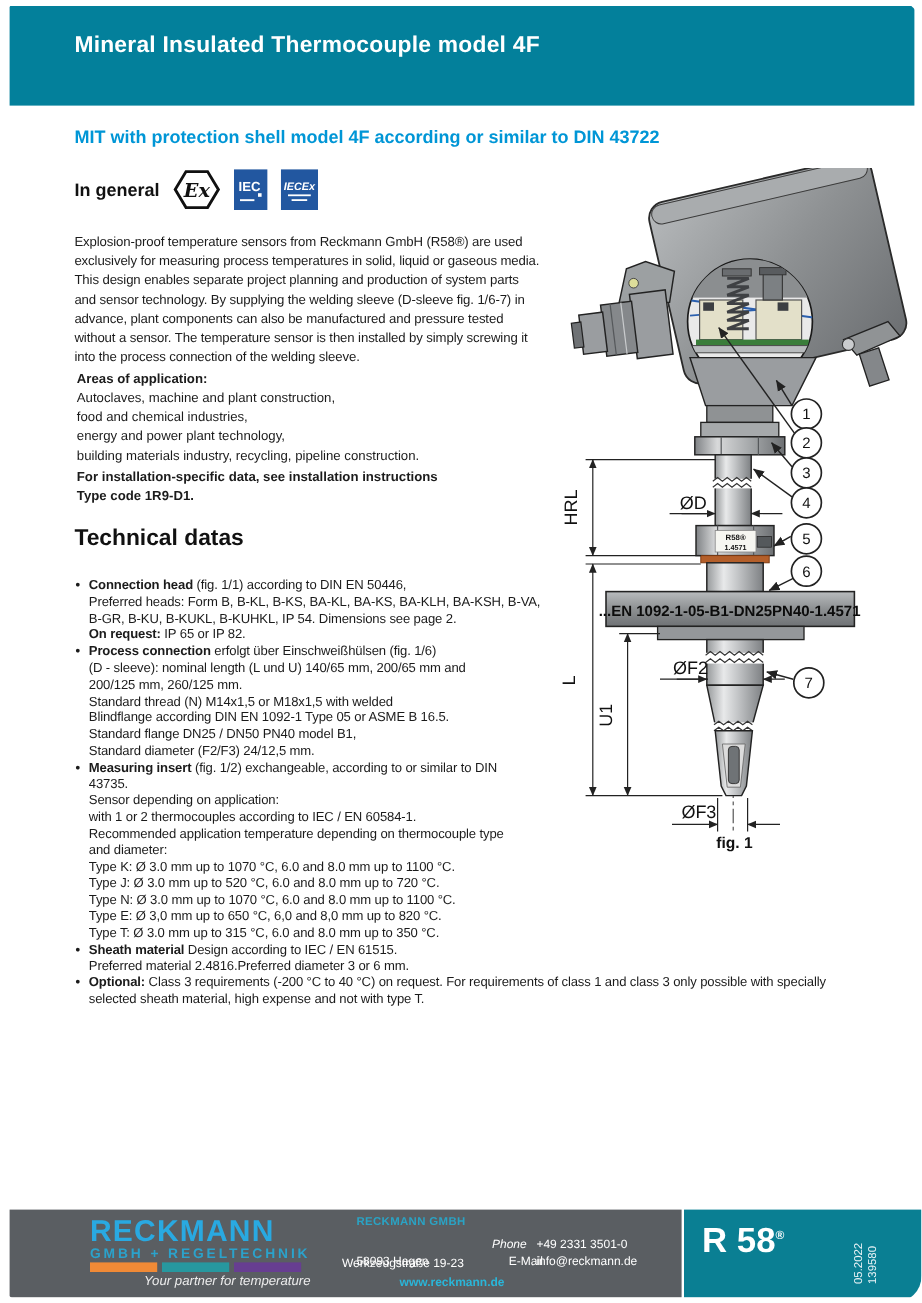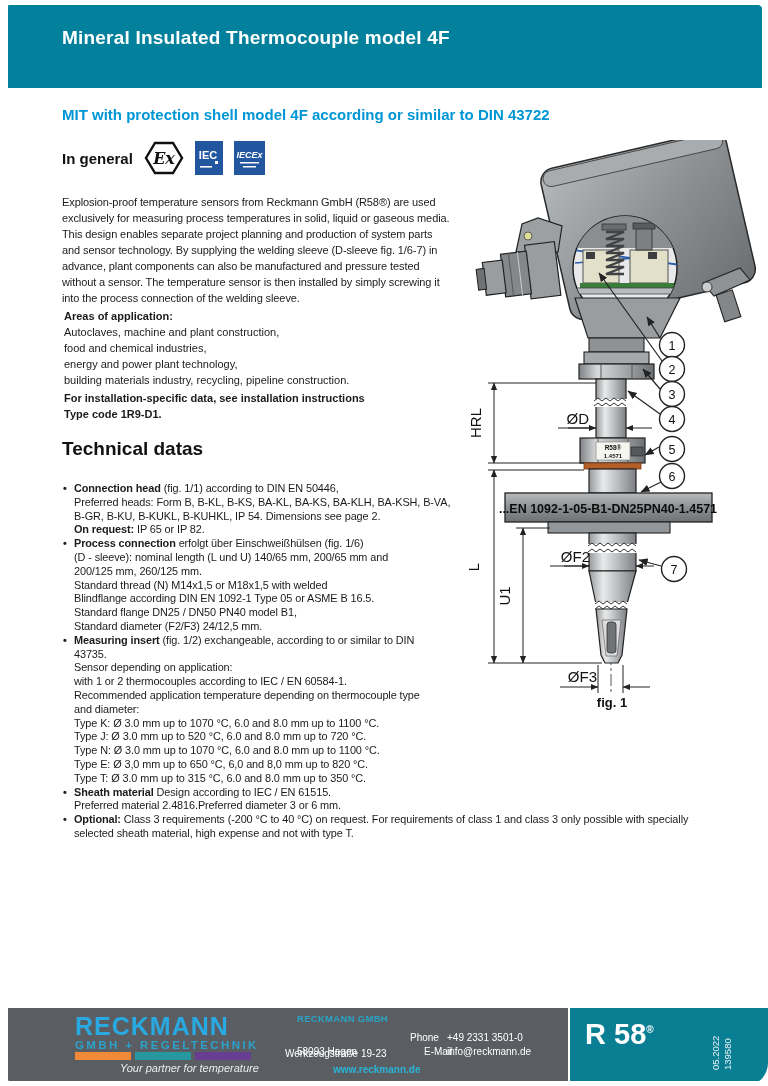--- a/index.html
+++ b/index.html
@@ -34,21 +34,21 @@
   #logo-name{position:absolute;left:75px;top:1012px;font-size:25px;font-weight:bold;color:#29a9e1;letter-spacing:1px;}
   #logo-tagline{position:absolute;left:75px;top:1039px;font-size:11.5px;font-weight:bold;color:#2ba2cb;letter-spacing:2.4px;}
   .logo-bar{position:absolute;top:1052px;height:8px;width:56px;}
   #bar-orange{left:75px;background:#f08a36;}
   #bar-teal{left:135px;background:#27989f;}
   #bar-purple{left:195px;background:#673e91;}
   #logo-slogan{position:absolute;left:120px;top:1062px;font-size:11px;font-style:italic;color:#ececec;}
   #f-company{position:absolute;left:297px;top:1013px;font-size:9.5px;font-weight:bold;color:#2aa3c4;letter-spacing:.3px;}
   .f-white{position:absolute;font-size:10px;color:#fff;}
   #f-addr1{left:285px;top:1032px;margin-top:16px;} #f-addr2{left:297px;top:1046px;}
-  #f-phone-label{left:410px;top:1032px;} #f-phone{left:447px;top:1032px;}
+  #f-phone-label{left:410px;top:1032px;font-style:italic;} #f-phone{left:447px;top:1032px;}
   #f-email-label{left:410px;top:1046px;padding-left:14px;} #f-email{left:447px;top:1046px;}
   #f-web{position:absolute;left:297px;top:1064px;font-size:10px;font-weight:bold;color:#2ab5d8;margin-left:36px;}
   #brand{position:absolute;left:585px;top:1018px;font-size:29px;font-weight:bold;color:#fff;}
   #brand sup{font-size:10px;}
   #doc-vert{position:absolute;left:697px;top:1031px;width:52px;height:26px;transform:rotate(-90deg);
             font-size:9.5px;line-height:12px;color:#e9f3f6;text-align:left;}
 </style>
 </head>
 <body>
 

